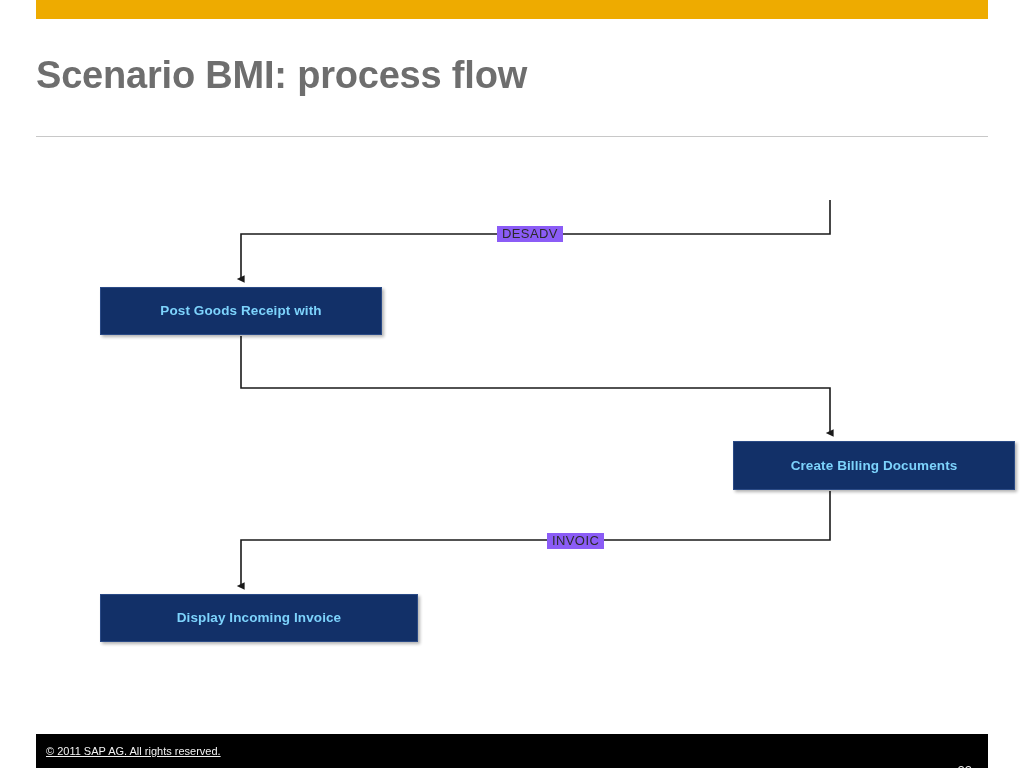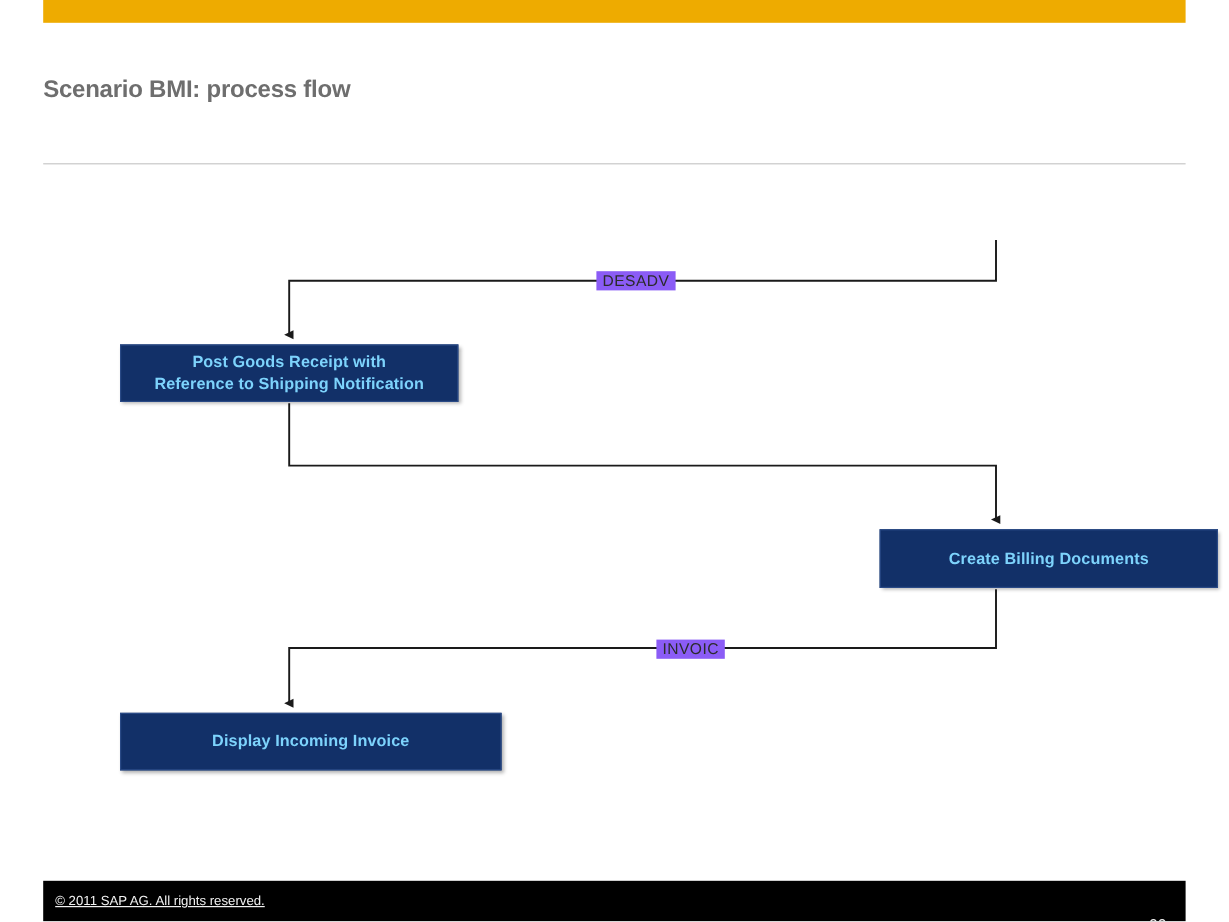--- a/index.html
+++ b/index.html
@@ -28,21 +28,21 @@
     height: 19px;
     background: #eeab00;
   }
 
   
   #slide-title {
     position: absolute;
     left: 36px;
     top: 55px;
     width: 900px;
-    font-size: 20px;
+    font-size: 38px;
     font-weight: bold;
     color: #6e6e6e;
     letter-spacing: -0.2px;
     line-height: 40px;
     white-space: nowrap;
   }
   #title-rule {
     position: absolute;
     left: 36px;
     top: 136px;
@@ -189,21 +189,20 @@
     </svg>
   </div>
 
   <div class="edge-label" id="label-desadv">DESADV</div>
 
   <div class="edge-label" id="label-invoic">INVOIC</div>
 
   <div class="proc-box" id="box-goods-receipt">
     <div class="proc-label">
       <span>Post Goods Receipt with</span><br>
-      <span>Reference to Shipping Notification</span>
     </div>
   </div>
 
   <div class="proc-box" id="box-billing-documents">
     <div class="proc-label">
       <span>Create Billing Documents</span>
     </div>
   </div>
 
   <div class="proc-box" id="box-incoming-invoice">

